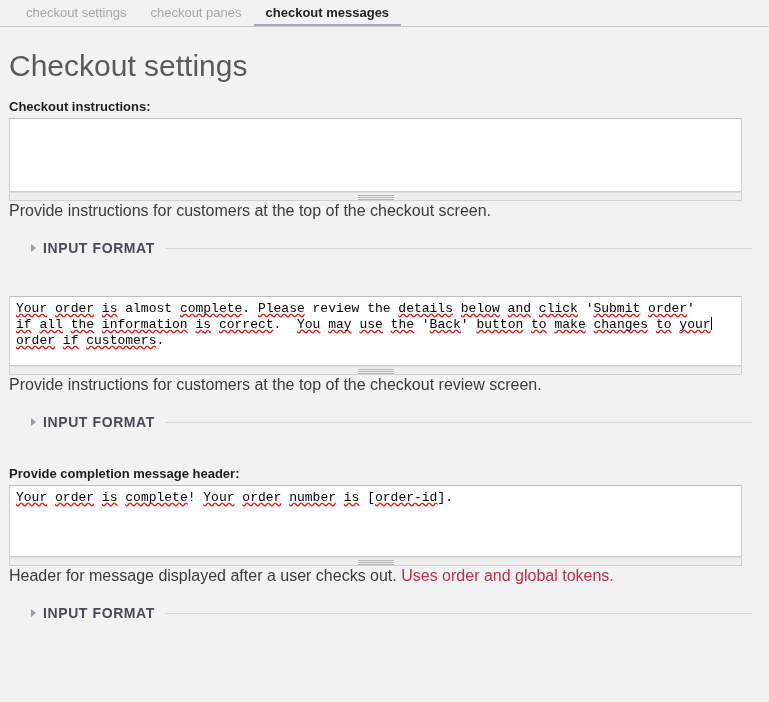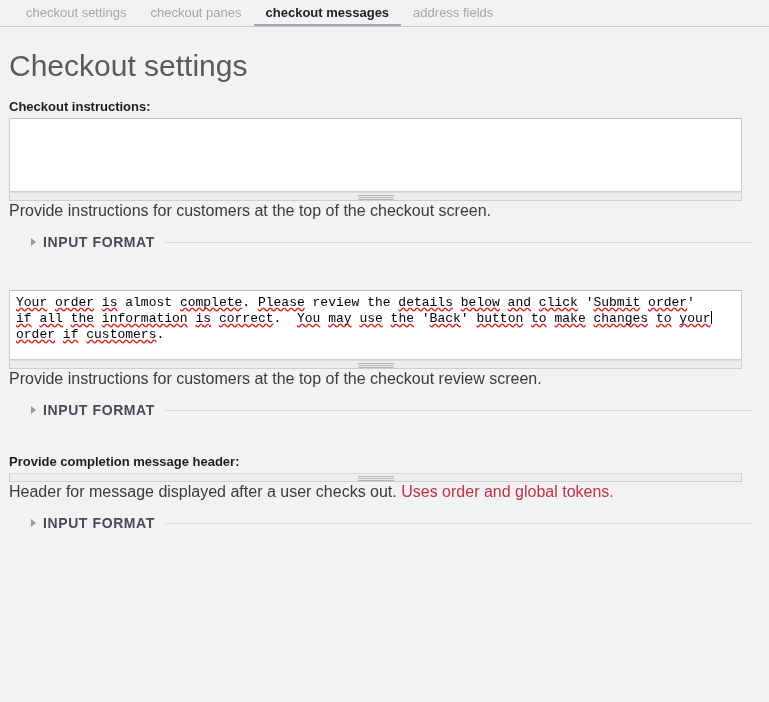--- a/index.html
+++ b/index.html
@@ -160,21 +160,21 @@
     margin: 2px 0 0 0;
     line-height: 15px;
   }
   .description a.token-link {
     color: #c0304a;
     text-decoration: none;
   }
 
   
   .fieldset-collapsed {
-    margin: 12px 0 0 0;
+    margin: 18px 0 0 0;
     position: relative;
     height: 26px;
   }
   .fieldset-collapsed .rule {
     position: absolute;
     left: 10px;
     right: 8px;
     top: 12px;
     height: 1px;
     background: #d7d7d7;
@@ -214,23 +214,20 @@
   <ul>
     <li>
       <a class="tab-link" href="#">checkout settings</a>
     </li>
     <li>
       <a class="tab-link" href="#">checkout panes</a>
     </li>
     <li>
       <a class="tab-link active" href="#">checkout messages</a>
     </li>
-    <li>
-      <a class="tab-link" href="#">address fields</a>
-    </li>
   </ul>
 </div>
 
 <div class="content">
 
   <h1 class="page-title">Checkout settings</h1>
 
   <div class="form-item">
     <label class="field-label">Checkout instructions:</label>
     <div class="textarea-wrap">
@@ -263,20 +260,23 @@
     <div class="rule"></div>
     <span class="fs-legend">
       <span class="fs-arrow"></span><span>INPUT FORMAT</span>
     </span>
   </div>
 
   <div class="spacer-md"></div>
 
   <div class="form-item">
     <label class="field-label">Provide completion message header:</label>
+    <div class="textarea-wrap">
+      <div class="txt-display" style="height:70px;box-sizing:border-box;"><span class="sq">Your</span> <span class="sq">order</span> <span class="sq">is</span> <span class="sq">complete</span>! <span class="sq">Your</span> <span class="sq">order</span> <span class="sq">number</span> <span class="sq">is</span> [<span class="sq">order-id</span>].</div>
+    </div>
     <div class="grippie"></div>
     <div class="description"><span>Header for message displayed after a user checks out.</span> <a class="token-link" href="#">Uses order and global tokens.</a></div>
   </div>
 
   <div class="fieldset-collapsed">
     <div class="rule"></div>
     <span class="fs-legend">
       <span class="fs-arrow"></span><span>INPUT FORMAT</span>
     </span>
   </div>

